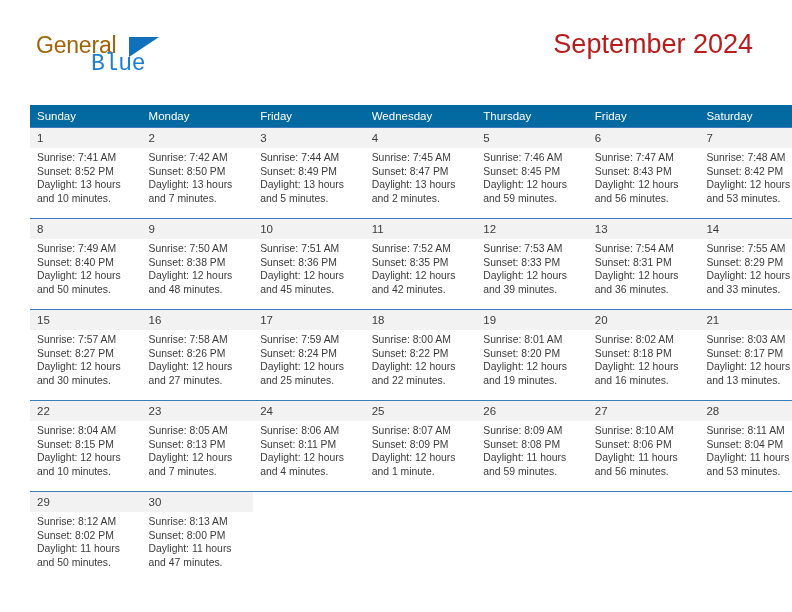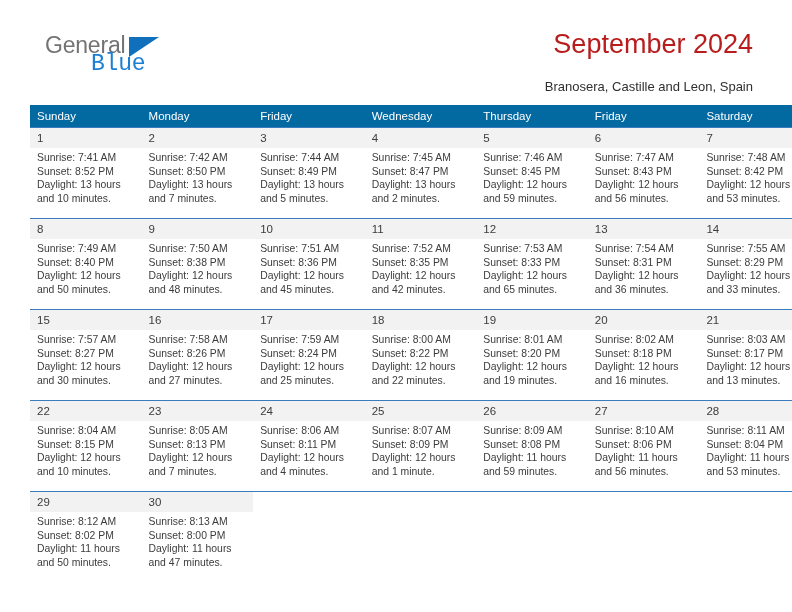--- a/index.html
+++ b/index.html
@@ -35,23 +35,22 @@
     top: 32px;
     width: 190px;
     height: 52px;
   }
   .logo-general {
     position: absolute;
     left: 0;
     top: 0;
     font-size: 23px;
     letter-spacing: -0.2px;
-    color: #737373;
+    color: #a16207;
     font-family: "Liberation Sans", sans-serif;
-    margin-left: 9px;
   }
   .logo-tri {
     position: absolute;
     left: 93px;
     top: 5px;
     width: 0;
     height: 0;
     border-left: 30px solid #1170bb;
     border-bottom: 20px solid transparent;
   }
@@ -149,21 +148,20 @@
 
   <div class="top">
 
     <div class="logo">
       <span class="logo-general">General</span>
       <span class="logo-tri"></span>
       <span class="logo-blue">Blue</span>
     </div>
 
     <div class="title">September 2024</div>
-    <div class="subtitle">Branosera, Castille and Leon, Spain</div>
   </div>
 
   <table class="cal">
     <thead>
       <tr>
         <th>Sunday</th>
         <th>Monday</th>
         <th>Friday</th>
         <th>Wednesday</th>
         <th>Thursday</th>
@@ -296,21 +294,21 @@
               </div>
             </div>
           </td>
           <td>
             <div class="cell">
               <div class="daynum">12</div>
               <div class="info">
                 <div>Sunrise: 7:53 AM</div>
                 <div>Sunset: 8:33 PM</div>
                 <div>Daylight: 12 hours</div>
-                <div>and 65 minutes.</div>
+                <div>and 39 minutes.</div>
               </div>
             </div>
           </td>
           <td>
             <div class="cell">
               <div class="daynum">13</div>
               <div class="info">
                 <div>Sunrise: 7:54 AM</div>
                 <div>Sunset: 8:31 PM</div>
                 <div>Daylight: 12 hours</div>

